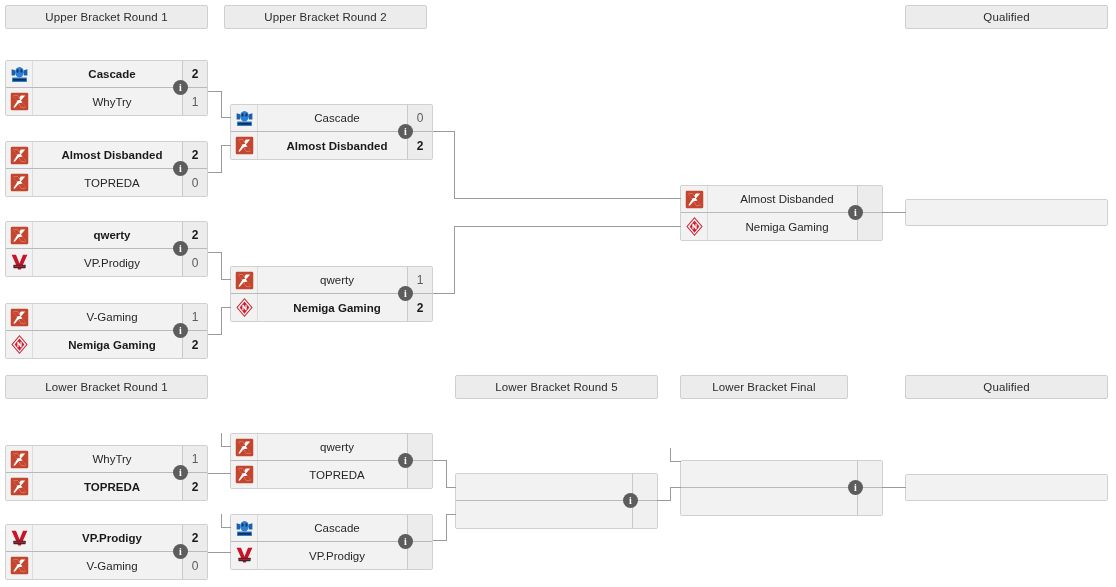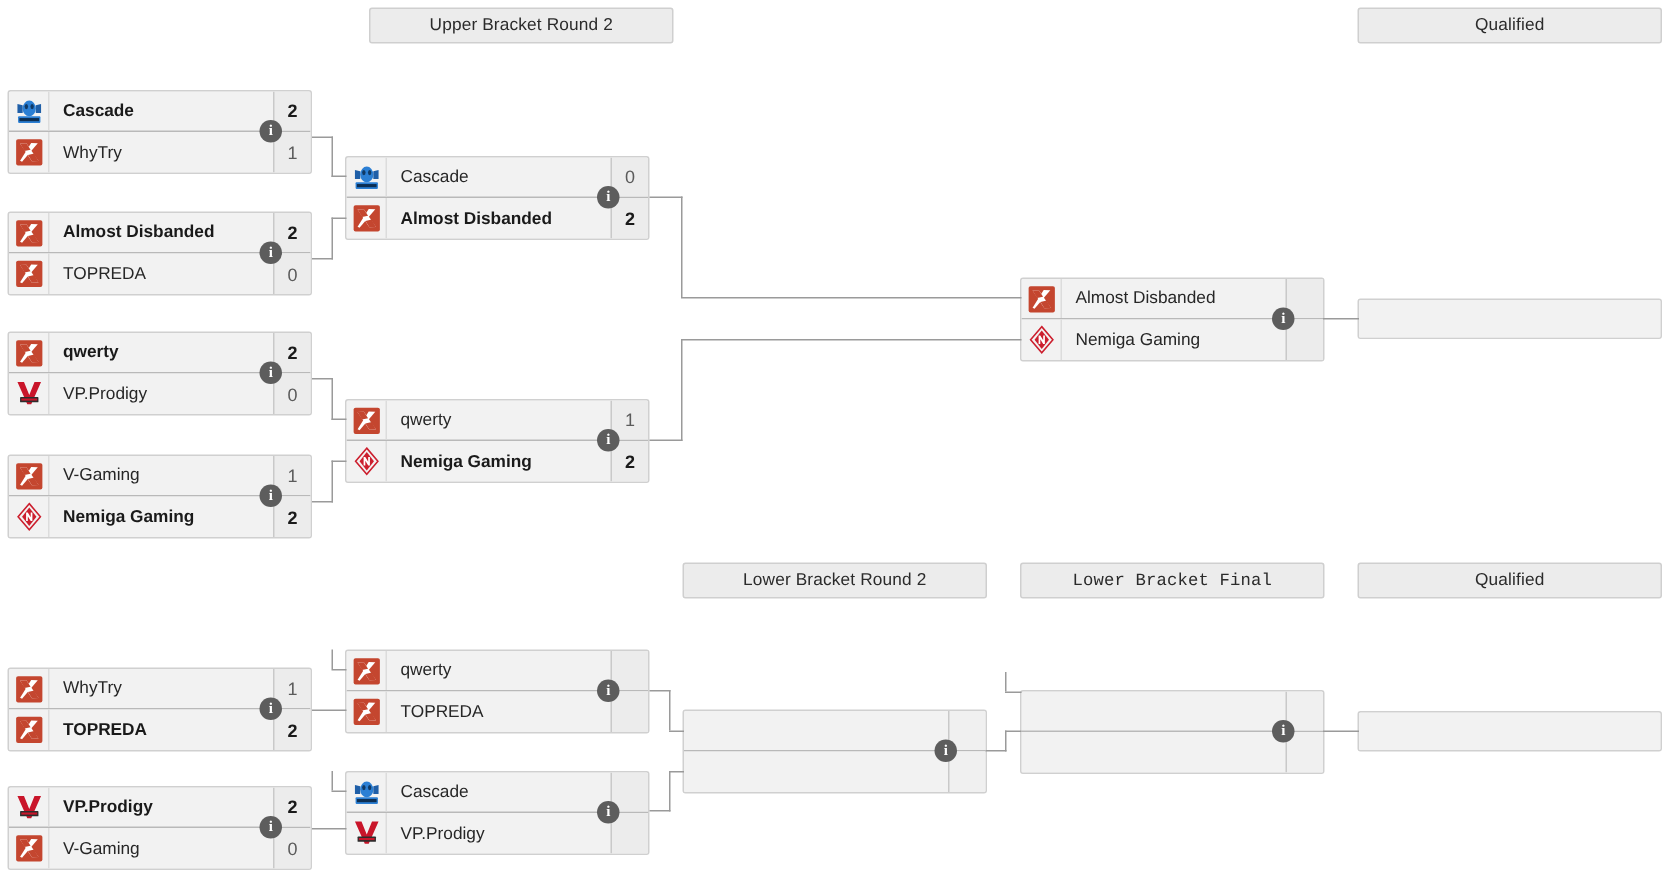--- a/index.html
+++ b/index.html
@@ -57,20 +57,21 @@
     border-right: 1px solid #dcdcdc;
   }
   .name-cell {
     flex: 1 1 auto;
     padding-left: 9px;
     font-size: 11.5px;
     color: #272727;
     white-space: nowrap;
     overflow: hidden;
     text-overflow: ellipsis;
+    text-align: center;
   }
   .name-cell.winner { font-weight: bold; color: #1a1a1a; }
   .score-cell {
     width: 25px;
     min-width: 25px;
     height: 100%;
     display: flex;
     align-items: center;
     justify-content: center;
     border-left: 1px solid #c9c9c9;
@@ -115,31 +116,37 @@
   .conn.v { width: 1px; }
 
   
   .logo { width: 21px; height: 21px; display: block; }
 </style>
 </head>
 <body>
 
 <div id="bracket">
 
-  <div class="round-header" style="left:246px; top:5px; width:203px;">
+  <div class="round-header" style="left:5px;  top:5px;  width:203px;">
+    <span>Upper Bracket Round 1</span>
+  </div>
+  <div class="round-header" style="left:224px; top:5px; width:203px;">
     <span>Upper Bracket Round 2</span>
   </div>
   <div class="round-header" style="left:905px; top:5px; width:203px;">
     <span>Qualified</span>
   </div>
 
+  <div class="round-header" style="left:5px;  top:375px; width:203px;">
+    <span>Lower Bracket Round 1</span>
+  </div>
   <div class="round-header" style="left:455px; top:375px; width:203px;">
-    <span>Lower Bracket Round 2</span>
-  </div>
-  <div class="round-header" style="left:680px; top:375px; width:203px;font-family:Liberation Mono, monospace;">
+    <span>Lower Bracket Round 5</span>
+  </div>
+  <div class="round-header" style="left:680px; top:375px; width:168px;">
     <span>Lower Bracket Final</span>
   </div>
   <div class="round-header" style="left:905px; top:375px; width:203px;">
     <span>Qualified</span>
   </div>
 
   <div class="conn h" style="left:208px; top:91px;  width:14px;"></div>
   <div class="conn v" style="left:221px; top:91px;  height:27px;"></div>
   <div class="conn h" style="left:221px; top:117px; width:10px;"></div>
 

